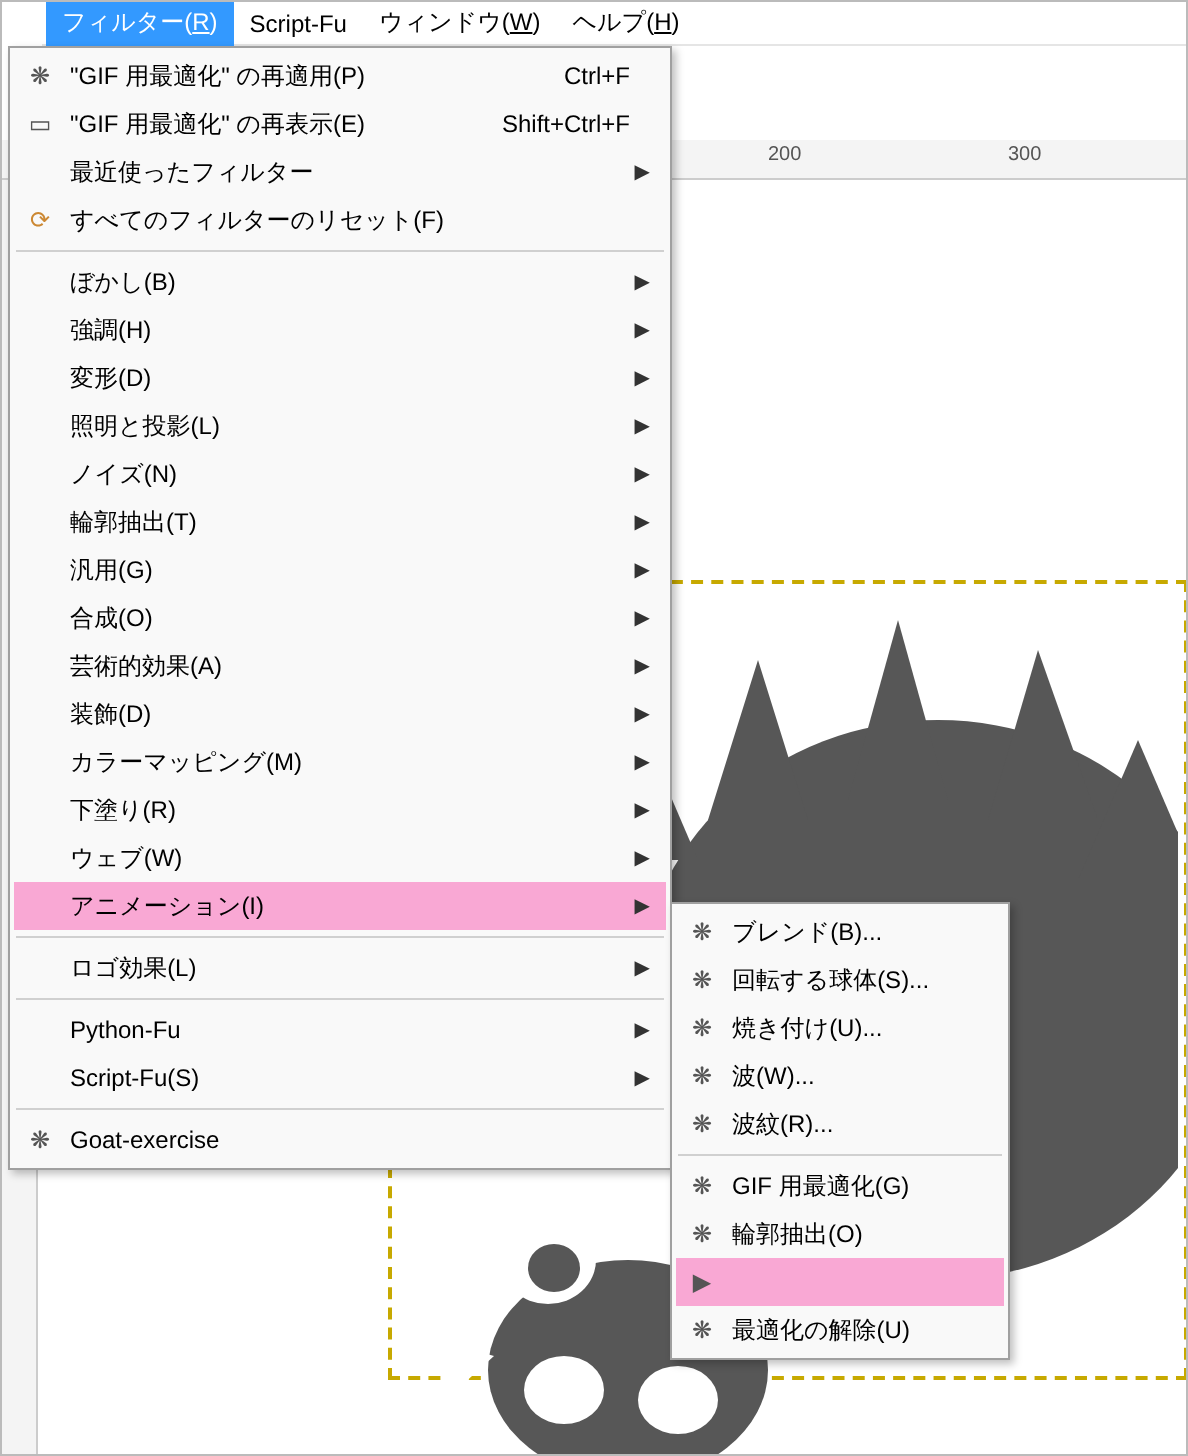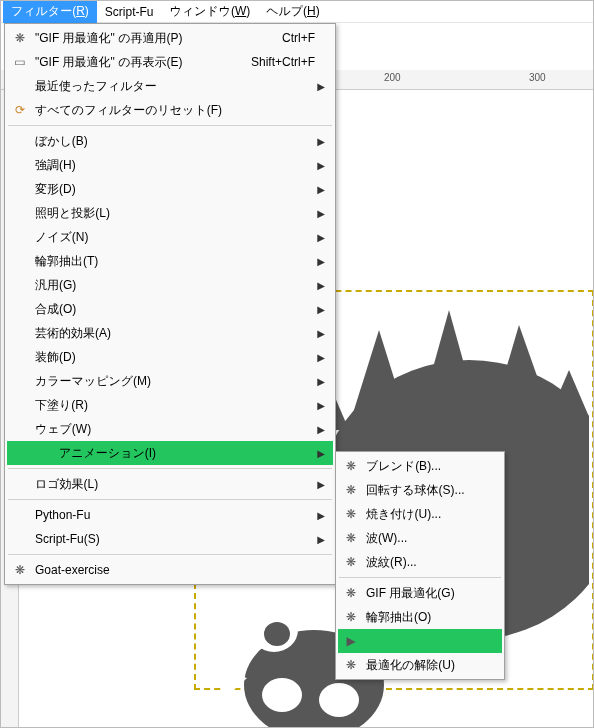--- a/index.html
+++ b/index.html
@@ -2,33 +2,33 @@
 <html><head>
 <meta charset="utf-8">
 <style>
   * { margin: 0; padding: 0; box-sizing: border-box; }
   body { font-family: "Yu Gothic UI", "Meiryo", sans-serif; font-size: 12px;
          width: 594px; height: 728px; background: #fff; color: #000;
          position: relative; overflow: hidden; border: 1px solid #bbb; }
 
   
   .menubar { display: flex; align-items: center; height: 22px;
-             background: #fff; padding: 0 2px; border-bottom: 1px solid #e5e5e5; }
+             background: #fff; padding: 0 2px; border-bottom: 1px solid #e5e5e5; margin-left: 20px; }
   .menubar-item { padding: 3px 8px; cursor: default; white-space: nowrap; }
   .menubar-item.active { background: #3399ff; color: #fff; }
   .mn { text-decoration: underline; }
 
   
   .dropdown { position: absolute; left: 3px; top: 22px; width: 332px;
               background: #f9f9f9; border: 1px solid #a0a0a0;
               box-shadow: 2px 2px 4px rgba(0,0,0,.25); padding: 2px; z-index: 20; }
   .menu-sep { height: 1px; background: #d0d0d0; margin: 3px 1px; }
   .menu-item { display: flex; align-items: center; height: 24px;
                padding: 0 8px 0 4px; white-space: nowrap; }
-  .menu-item.highlight { background: #22c55e; gap: 24px; }
+  .menu-item.highlight { background: #f9a8d4; }
   .ic { width: 18px; display: inline-flex; justify-content: center; color: #555; }
   .lbl { flex: 1; padding-left: 6px; }
   .accel { color: #000; padding-left: 10px; text-align: right; }
   .arrow { width: 10px; text-align: right; font-size: 10px; color: #333; }
 
   
   .submenu { position: absolute; left: 334px; top: 450px; width: 170px;
              background: #f9f9f9; border: 1px solid #a0a0a0;
              box-shadow: 2px 2px 4px rgba(0,0,0,.25); padding: 2px; z-index: 30; }
 
@@ -50,21 +50,21 @@
   .wilber { position: absolute; left: 200px; top: 210px; width: 370px; height: 470px;
             z-index: 2; }
   .wilber svg { width: 100%; height: 100%; }
 </style>
 </head>
 <body>
 
 <div class="canvas-wrap">
   <div class="ruler-h">
     <span class="tick" style="left:383px">200</span>
-    <span class="tick" style="left:528px">300</span>
+    <span class="tick" style="left:503px">300</span>
   </div>
   <div class="ruler-v"></div>
   <div class="canvas">
     <div class="selection"></div>
     <div class="wilber">
       <svg viewBox="0 0 370 470">
         <g fill="#575757">
           <ellipse cx="250" cy="200" rx="150" ry="140"></ellipse>
           <polygon points="100,60 130,130 70,130"></polygon>
           <polygon points="160,30 185,110 135,110"></polygon>

